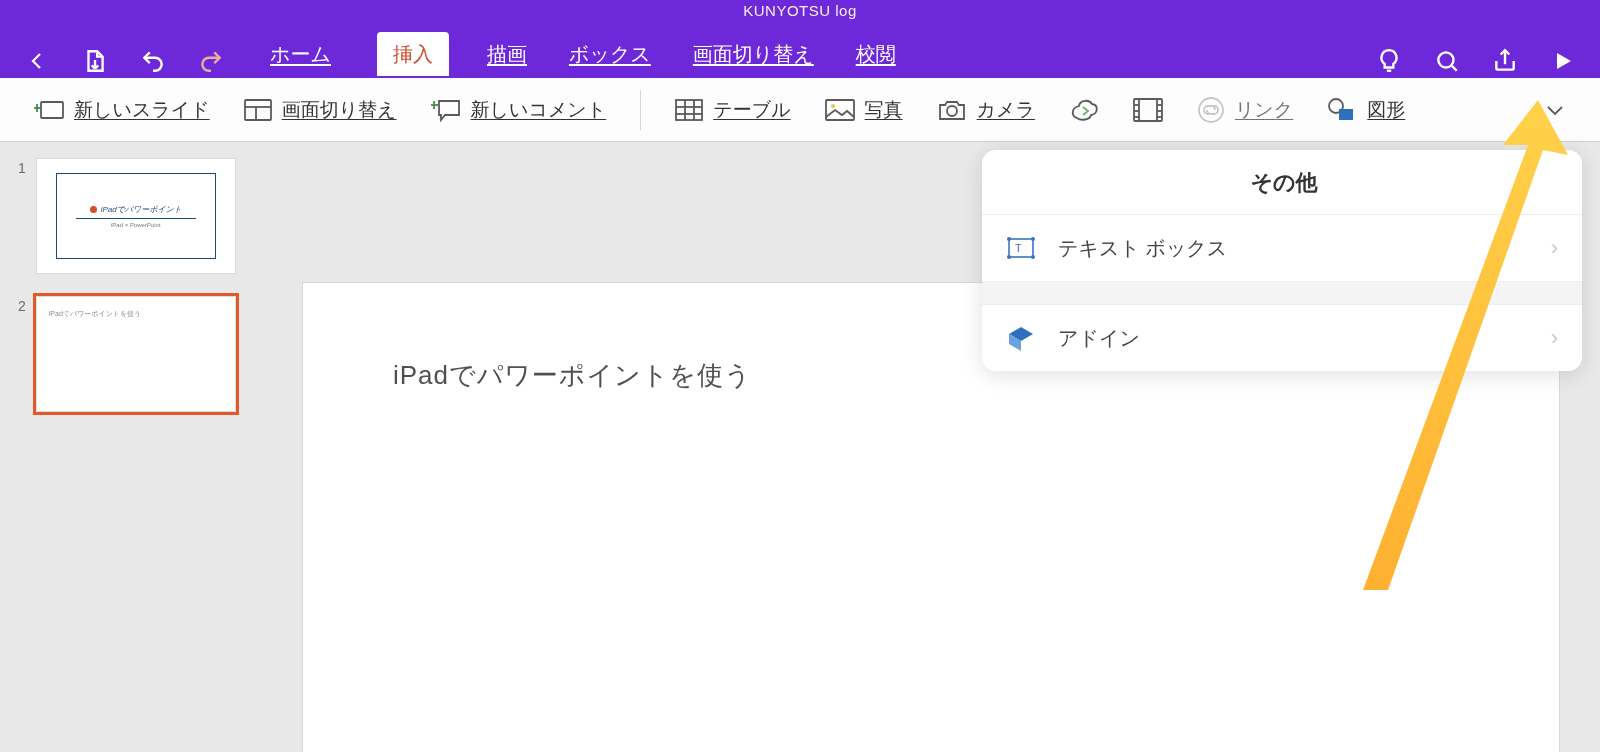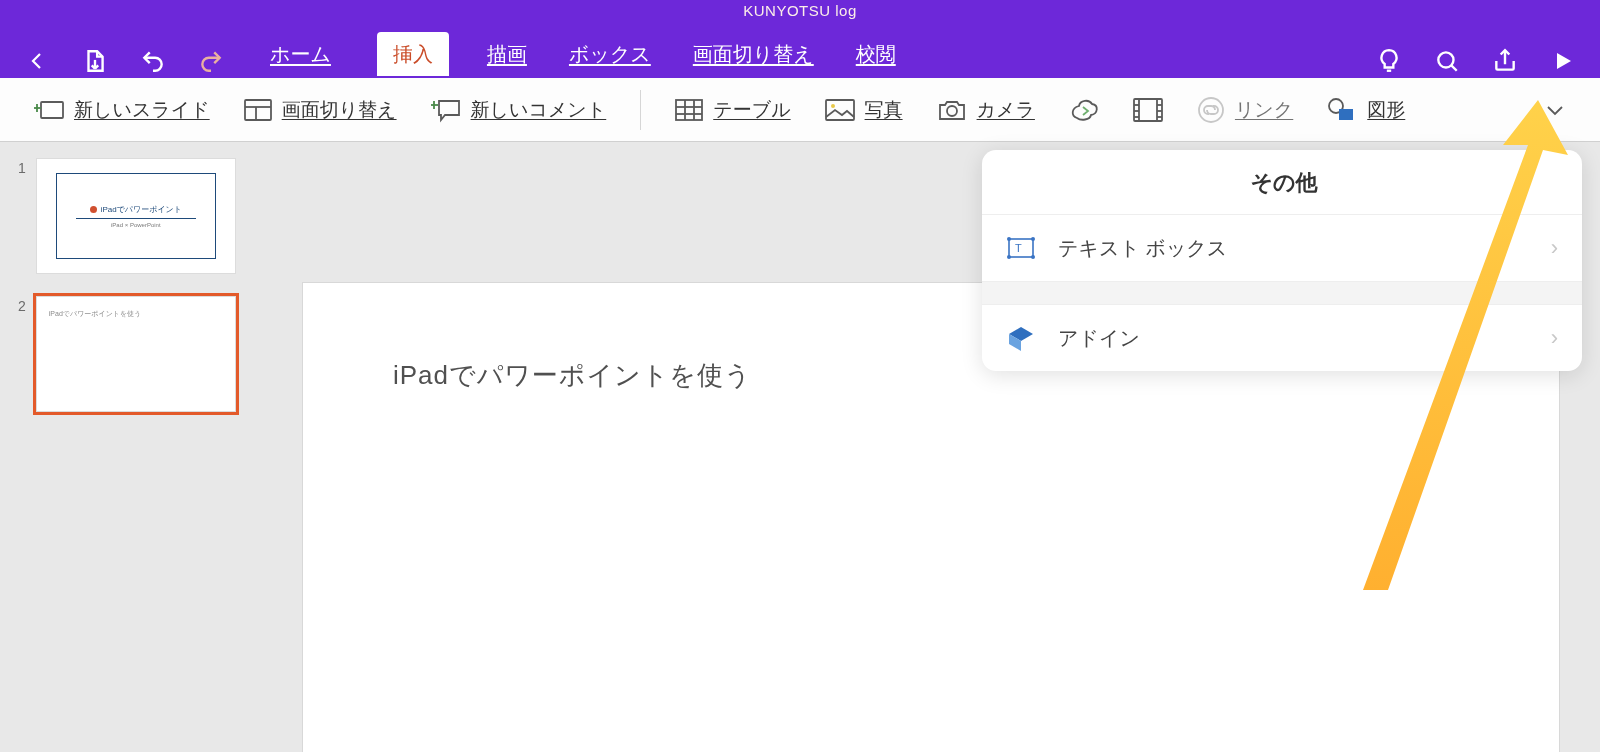--- a/index.html
+++ b/index.html
@@ -100,21 +100,21 @@
     width: 200px; height: 116px; background:#fff; border:1px solid #dcdcdc;
     display:flex; flex-direction:column; align-items:center; justify-content:center;
     position:relative;
   }
   .thumb.selected { outline:3px solid #e35a2a; }
   .thumb1-inner {
     width:160px; height:86px; border:1.5px solid #1e4a7a;
     display:flex; flex-direction:column; align-items:center; justify-content:center;
     gap:3px;
   }
-  .thumb1-title { display:flex; align-items:center; gap:4px; font-size:8px; color:#1e4a7a; }
+  .thumb1-title { display:flex; align-items:center; gap:4px; font-size:8px; color:#1e4a7a;font-style:italic; }
   .thumb1-dot { width:7px; height:7px; border-radius:50%; background:#d05030; }
   .thumb1-line { width:120px; height:1px; background:#1e4a7a; }
   .thumb1-sub { font-size:6px; color:#7a7a7a; }
   .thumb2-text { position:absolute; left:12px; top:12px; font-size:7px; color:#8a8a8a; }
 
   .canvas-area {
     flex:1;
     padding: 140px 40px 0 40px;
     background:#e8e8e8;
     position:relative;

